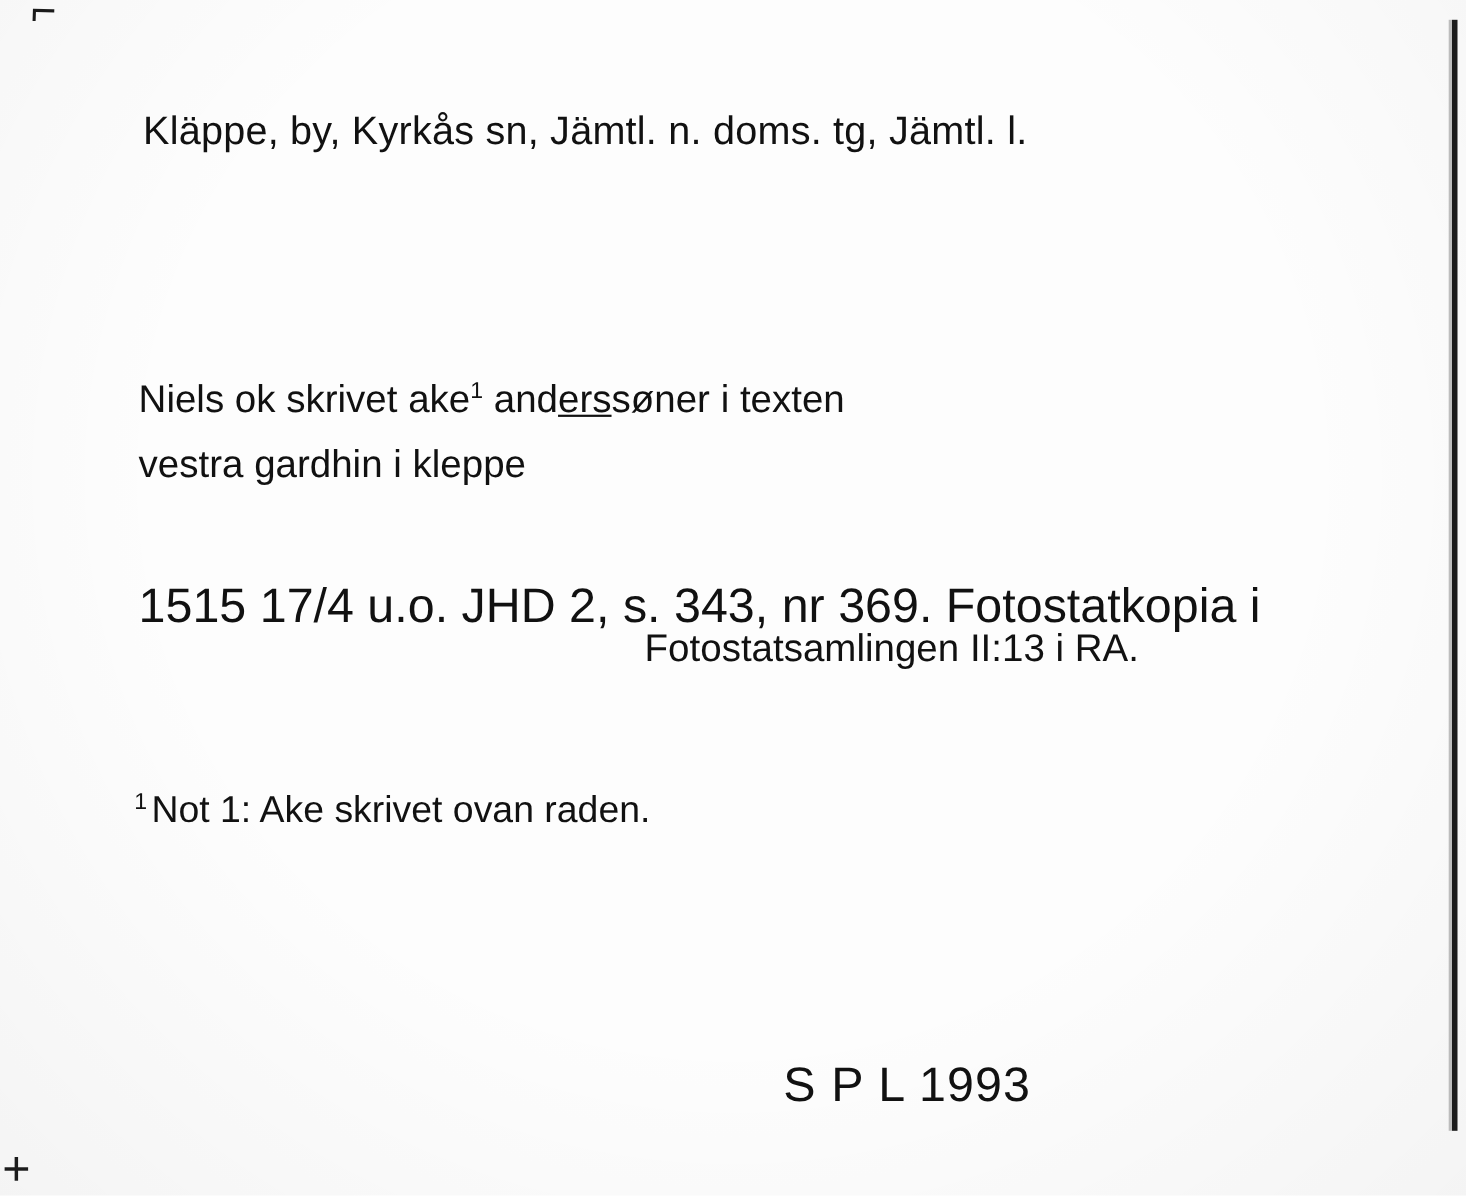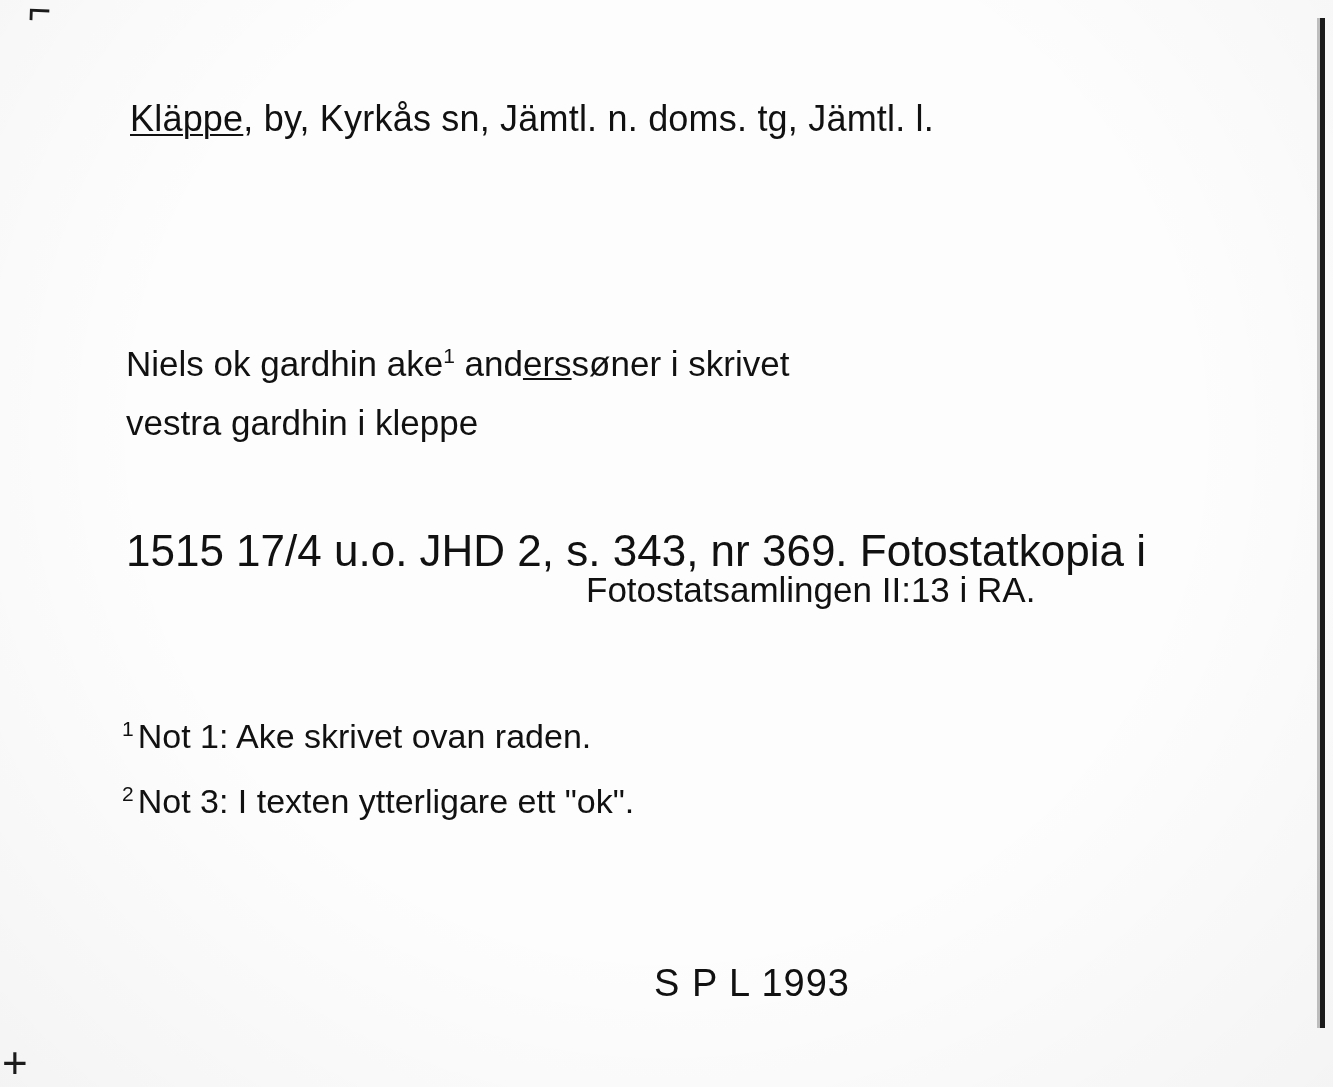--- a/index.html
+++ b/index.html
@@ -76,21 +76,20 @@
   
   .headword {
     position: absolute;
     top: 98px;
     left: 130px;
     font-size: 36px;
     letter-spacing: .2px;
     white-space: nowrap;
   }
   .headword .lemma {
-    text-decoration: underline;
     text-underline-offset: 3px;
     text-decoration-thickness: 2px;
   }
 
   .quote {
     position: absolute;
     top: 326px;
     left: 126px;
     font-size: 35px;
     line-height: 59px;
@@ -126,22 +125,22 @@
   }
   .notes .n-sup {
     font-size: 21px;
     vertical-align: super;
     margin-right: 4px;
   }
 
   .signature {
     position: absolute;
     top: 962px;
-    left: 654px;
-    font-size: 38px;
+    left: 712px;
+    font-size: 44px;
     letter-spacing: 1px;
     white-space: nowrap;
   }
 </style>
 </head>
 <body>
 
 <div class="page">
 
   <div class="scan-noise"></div>
@@ -151,33 +150,30 @@
 
   <div class="mark mark-tl">⌐</div>
   <div class="mark mark-bl">+</div>
 
   <div class="headword">
     <span class="lemma">Kläppe</span><span>, by, Kyrkås sn, Jämtl. n. doms. tg, Jämtl. l.</span>
   </div>
 
   <div class="quote">
     <div>
-      <span>Niels ok gardhin ake</span><sup>1</sup>
-      <span>and</span><span class="u">ers</span><span>søner i skrivet</span>
+      <span>Niels ok skrivet ake</span><sup>1</sup>
+      <span>and</span><span class="u">ers</span><span>søner i texten</span>
     </div>
     <div>vestra gardhin i kleppe</div>
   </div>
 
   <div class="ref-line">1515 17/4 u.o. JHD 2, s. 343, nr 369. Fotostatkopia i</div>
   <div class="ref-line-2">Fotostatsamlingen II:13 i RA.</div>
 
   <div class="notes">
     <div>
       <span class="n-sup">1</span><span>Not  1: Ake skrivet ovan raden.</span>
     </div>
-    <div>
-      <span class="n-sup">2</span><span>Not 3: I texten ytterligare ett "ok".</span>
-    </div>
   </div>
 
   <div class="signature">S P L 1993</div>
 
 </div>
 
 </body></html>

